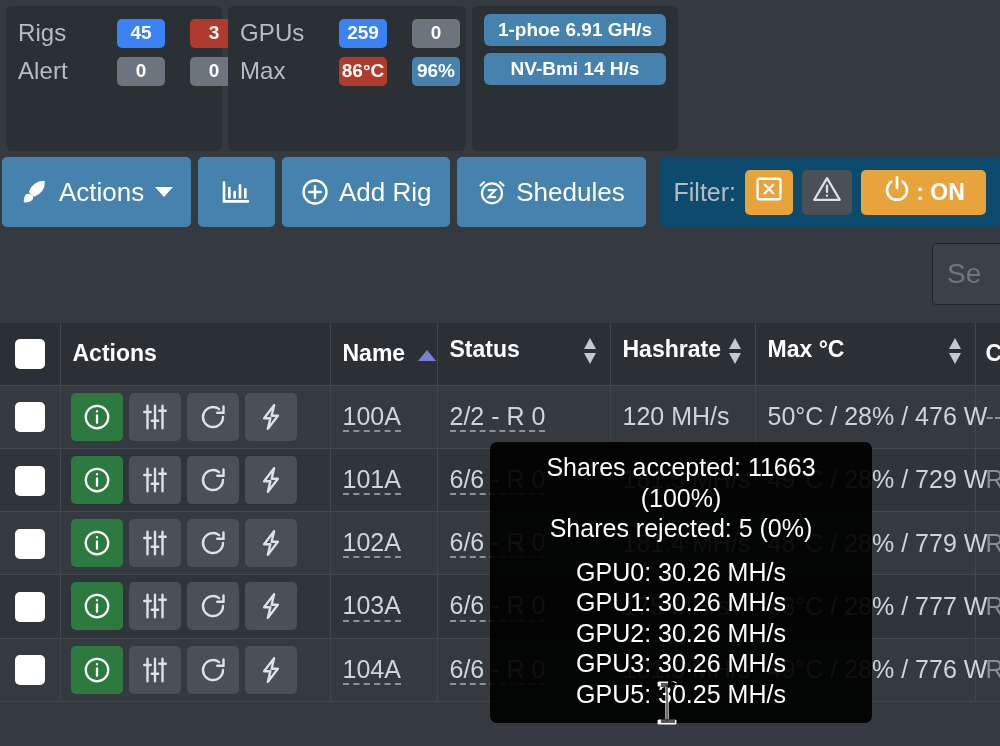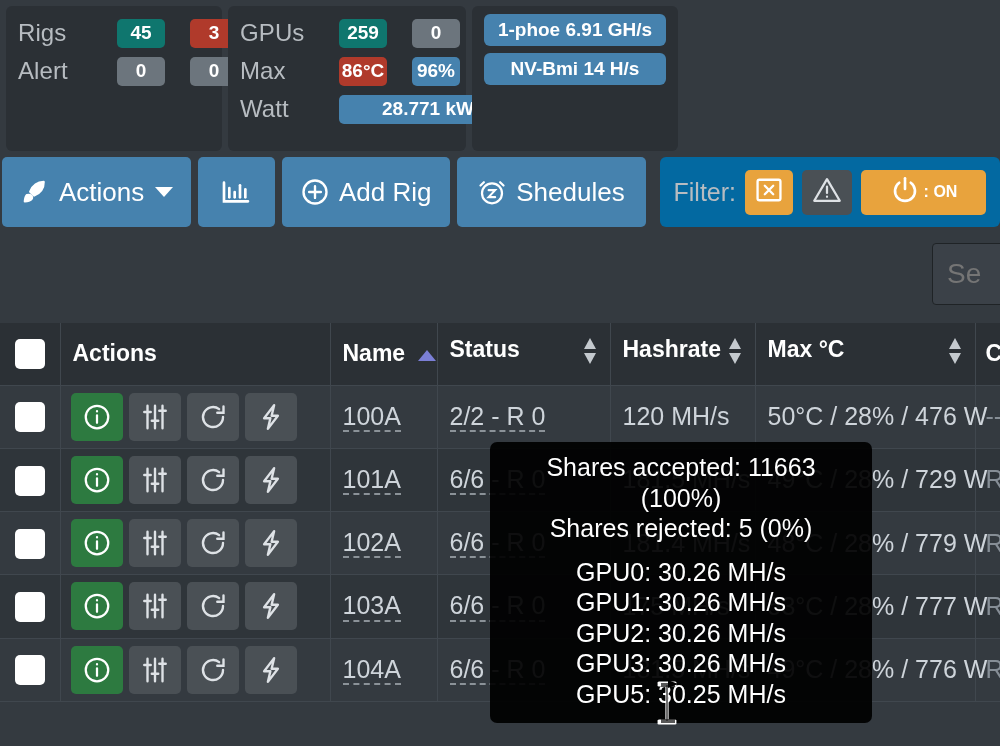--- a/index.html
+++ b/index.html
@@ -25,21 +25,21 @@
   .stat-line { display: flex; align-items: center; gap: 25px; height: 38px; }
   .stat-label {
     color: #b7bcc1; font-size: 24px; font-weight: 400;
     min-width: 74px; letter-spacing: .1px;
   }
   .pill {
     display: inline-flex; align-items: center; justify-content: center;
     height: 29px; border-radius: 5px; color: #fff;
     font-size: 19px; font-weight: 700; padding: 0 8px; min-width: 48px;
   }
-  .pill.green { background: #0f766e; }
+  .pill.green { background: #3b82f6; }
   .pill.red   { background: #b03a2b; }
   .pill.gray  { background: #6c757d; }
   .pill.blue  { background: #4682ae; }
   .pill.widest{ min-width: 178px; }
 
   .segctl {
     display: flex; margin-top: 6px;
     background: #2b3035; border-radius: 6px; overflow: hidden;
     width: 198px; height: 34px;
   }
@@ -62,28 +62,28 @@
     padding: 0 0 0 2px; height: 78px; margin-top: 2px;
   }
   .tbtn {
     background: #4682ae; color: #fff; border: none; border-radius: 5px;
     height: 70px; display: flex; align-items: center; justify-content: center;
     gap: 9px; font-size: 26px; font-weight: 400; cursor: pointer; padding: 0 18px;
   }
   .tbtn svg { display:block; }
   .filterbox {
     display: flex; align-items: center; gap: 9px;
-    background: #0369a1; border-radius: 6px; height: 70px; padding: 0 14px;
+    background: #0c4a6e; border-radius: 6px; height: 70px; padding: 0 14px;
     margin-left: 7px;
   }
   .flabel { color: #b7bcc1; font-size: 25px; }
   .fbtn {
     height: 45px; min-width: 48px; border-radius: 5px; border: none;
     display: flex; align-items: center; justify-content: center; cursor: pointer;
-    color: #fff; font-size: 16px; font-weight: 700; gap: 4px; padding: 0 10px;
+    color: #fff; font-size: 23px; font-weight: 700; gap: 4px; padding: 0 10px;
   }
   .fbtn.orange { background: #e8a33d; }
   .fbtn.dark   { background: #4a5055; }
 
   
   .searchrow { height: 90px; position: relative; }
   .searchbox {
     position: absolute; right: -42px; top: 12px;
     width: 110px; height: 62px; background: #3b4148;
     border: 1px solid #1f2326; border-radius: 4px;
@@ -167,24 +167,20 @@
     <div class="panel panel-gpus">
       <div class="stat-line">
         <span class="stat-label">GPUs</span>
         <span class="pill green">259</span>
         <span class="pill gray">0</span>
       </div>
       <div class="stat-line">
         <span class="stat-label">Max</span>
         <span class="pill red">86°C</span>
         <span class="pill blue">96%</span>
-      </div>
-      <div class="stat-line">
-        <span class="stat-label">Watt</span>
-        <span class="pill blue widest">28.771 kW</span>
       </div>
     </div>
 
     <div class="panel panel-pools">
       <div class="poolpill">1-phoe 6.91 GH/s</div>
       <div class="poolpill">NV-Bmi 14 H/s</div>
     </div>
   </div>
 
   <div class="toolbar">

